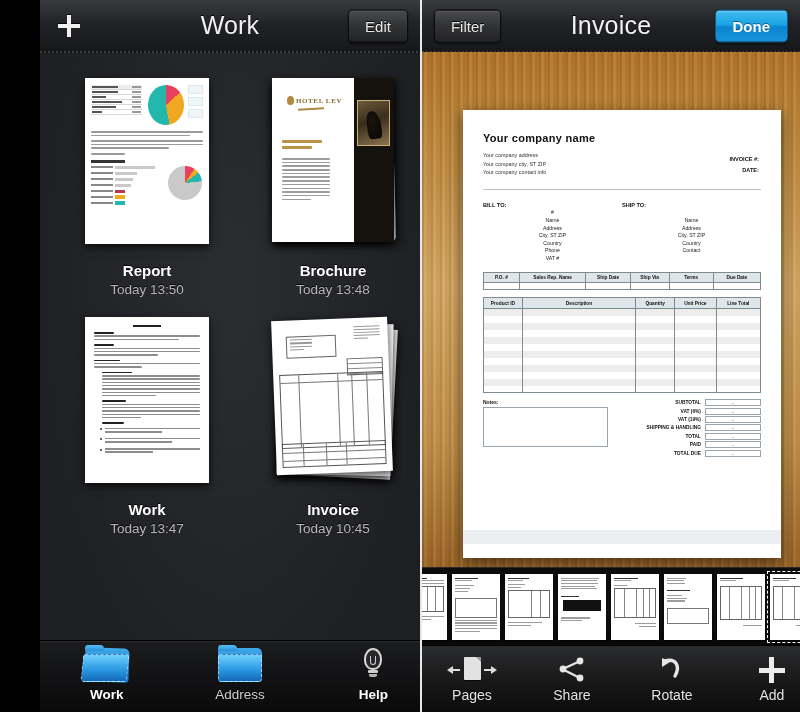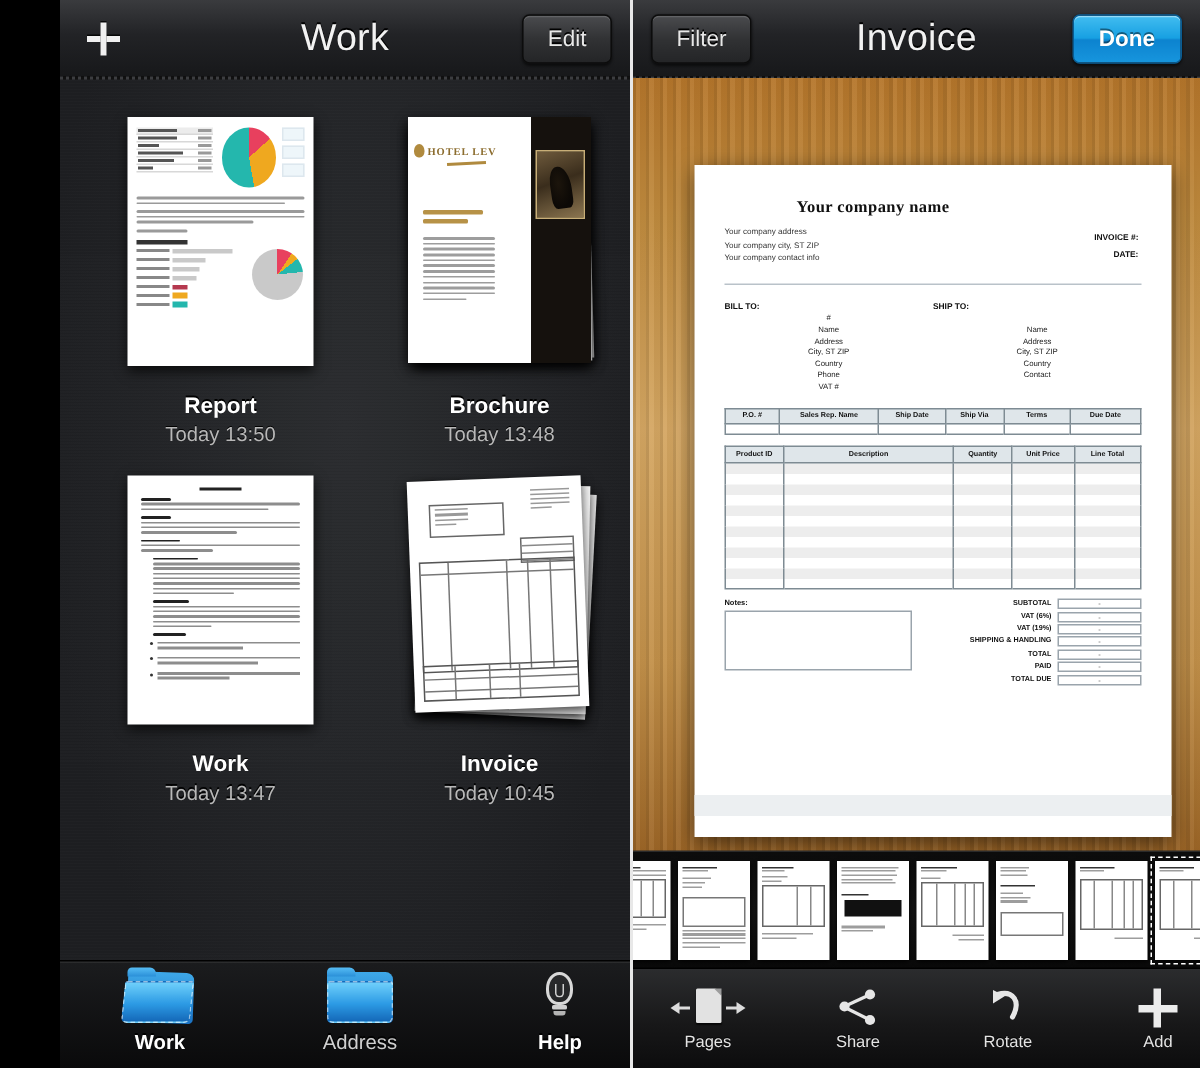--- a/index.html
+++ b/index.html
@@ -76,21 +76,21 @@
   .bar-lbl{ width:22px; height:1.6px; background:#888; }
   .bar{ height:3.4px; }
   .pie2{ width:34px; height:34px; border-radius:50%; margin-left:3px; align-self:flex-start;
     background:conic-gradient(#e8405e 0deg 34deg, #efa81f 34deg 52deg, #24b7ad 52deg 84deg, #c9c9c9 84deg 360deg); }
 
   
   .bro-back{ width:118px; height:156px; left:18px; top:10px; transform:rotate(-1.6deg); background:#f2f2f2; }
   .bro-back2{ width:120px; height:160px; left:16px; top:7px; transform:rotate(-.6deg); background:#fafafa; }
   .bro{ width:122px; height:164px; left:14px; top:4px; }
   .bro-dark{ position:absolute; right:0; top:0; width:40px; height:100%; background:#15110d; }
-  .bro-logo{ position:absolute; left:4px; top:18px; display:flex; align-items:center; gap:2px; }
+  .bro-logo{ position:absolute; left:15px; top:18px; display:flex; align-items:center; gap:2px; }
   .bro-logo .crest{ width:7px; height:9px; background:#b08a3e; border-radius:50% 50% 45% 45%; }
   .bro-logo .word{ font-size:7px; color:#8c6d2f; font-weight:bold; letter-spacing:.6px;
     font-family:"Liberation Serif", serif; }
   .bro-sub{ position:absolute; left:26px; top:30px; width:26px; height:1.6px; background:#b08a3e;
     transform:rotate(-3deg); }
   .bro-photo{ position:absolute; right:4px; top:22px; width:33px; height:46px;
     background:linear-gradient(160deg,#6e5a3c 0%,#3a2d1c 45%,#8b7550 100%);
     border:.6px solid #c8ae77; }
   .bro-horse{ position:absolute; left:9px; top:10px; width:14px; height:28px;
     background:radial-gradient(ellipse at 40% 40%, #1c150c 0%, #0c0906 70%);
@@ -159,21 +159,21 @@
 
   
   .wood{ position:absolute; top:52px; left:0; width:400px; height:519px;
     background:
       repeating-linear-gradient(90deg, rgba(0,0,0,.10) 0 2px, rgba(255,255,255,.05) 2px 5px, rgba(0,0,0,.04) 5px 9px),
       linear-gradient(180deg,#b5762b 0%,#c08b3e 18%,#d5a763 45%,#c3914a 75%,#9c6526 100%);
   }
   .page{ position:absolute; left:41px; top:58px; width:318px; height:448px; background:#fff;
     box-shadow:0 4px 14px rgba(0,0,0,.55); padding:22px 20px 0; color:#111; }
   .inv-company{ font-size:11px; font-weight:bold; letter-spacing:.3px;
-    font-family:Liberation Serif, serif;margin-left:48px; }
+    font-family:Liberation Sans, sans-serif; }
   .inv-addrblock{ margin-top:7px; font-size:5.4px; line-height:8.5px; color:#333; }
   .inv-meta{ position:absolute; right:22px; top:44px; text-align:right;
     font-size:5.6px; font-weight:bold; line-height:11px; }
   .hr{ margin-top:12px; height:1.4px; background:#b9c2c9; }
   .tos{ display:flex; margin-top:12px; font-size:5.2px; line-height:7.6px; }
   .to-col{ width:50%; }
   .to-h{ font-weight:bold; font-size:5.6px; }
   .to-lines{ text-align:center; color:#222; }
   .tbl{ width:100%; border-collapse:collapse; margin-top:9px; font-size:4.8px; }
   .tbl th{ background:#dfe6ea; border:.7px solid #7e8b93; padding:2.4px 1px; font-size:4.8px;
@@ -207,21 +207,21 @@
   .fbox{ border:.5px solid #777; height:14px; margin:2px 0; }
   .fgrid{ border:.5px solid #666; height:26px; margin-top:2px; position:relative; }
   .fgrid i{ position:absolute; top:0; bottom:0; width:.5px; background:#888; }
   .fblack{ background:#111; height:11px; margin:3px 2px; }
 
   
   .toolbar{ position:absolute; bottom:0; left:0; width:400px; height:67px;
     background:linear-gradient(180deg,#2b2c2e 0%,#181819 55%,#0c0c0d 100%);
     border-top:1px solid #000; display:flex; align-items:center; }
   .tool{ flex:1; display:flex; flex-direction:column; align-items:center; cursor:pointer; }
-  .tool-label{ font-size:11px; color:#e4e4e4; margin-top:2px; text-shadow:0 -1px 0 #000; }
+  .tool-label{ font-size:14px; color:#e4e4e4; margin-top:2px; text-shadow:0 -1px 0 #000; }
   .ic{ height:30px; display:flex; align-items:center; justify-content:center; }
   .ic-pages{ position:relative; width:54px; height:30px; }
   .ic-pages .pg{ position:absolute; left:19px; top:2px; width:17px; height:23px; background:#e2e2e2;
     border-radius:1px 5px 1px 1px; box-shadow:0 1px 1px rgba(0,0,0,.7); }
   .ic-pages .pg:after{ content:""; position:absolute; right:0; top:0; border-width:0 5px 5px 0;
     border-style:solid; border-color:transparent #9c9c9c transparent transparent; }
   .arr{ position:absolute; top:11px; width:0; height:0; border-style:solid; }
   .arr.l{ left:2px; border-width:4px 6px 4px 0; border-color:transparent #dcdcdc transparent transparent; }
   .arr.r{ right:2px; border-width:4px 0 4px 6px; border-color:transparent transparent transparent #dcdcdc; }
   .arrbar{ position:absolute; top:13.5px; height:2px; background:#dcdcdc; }

